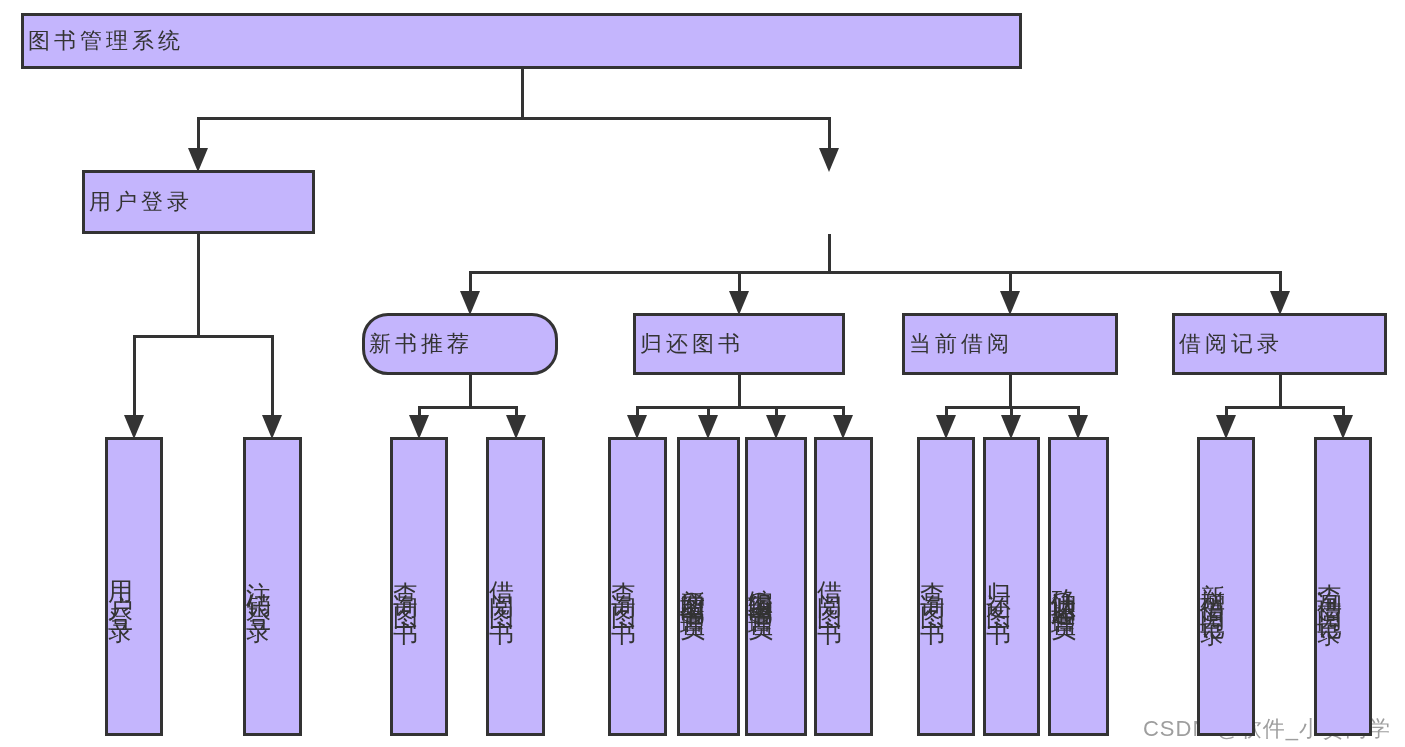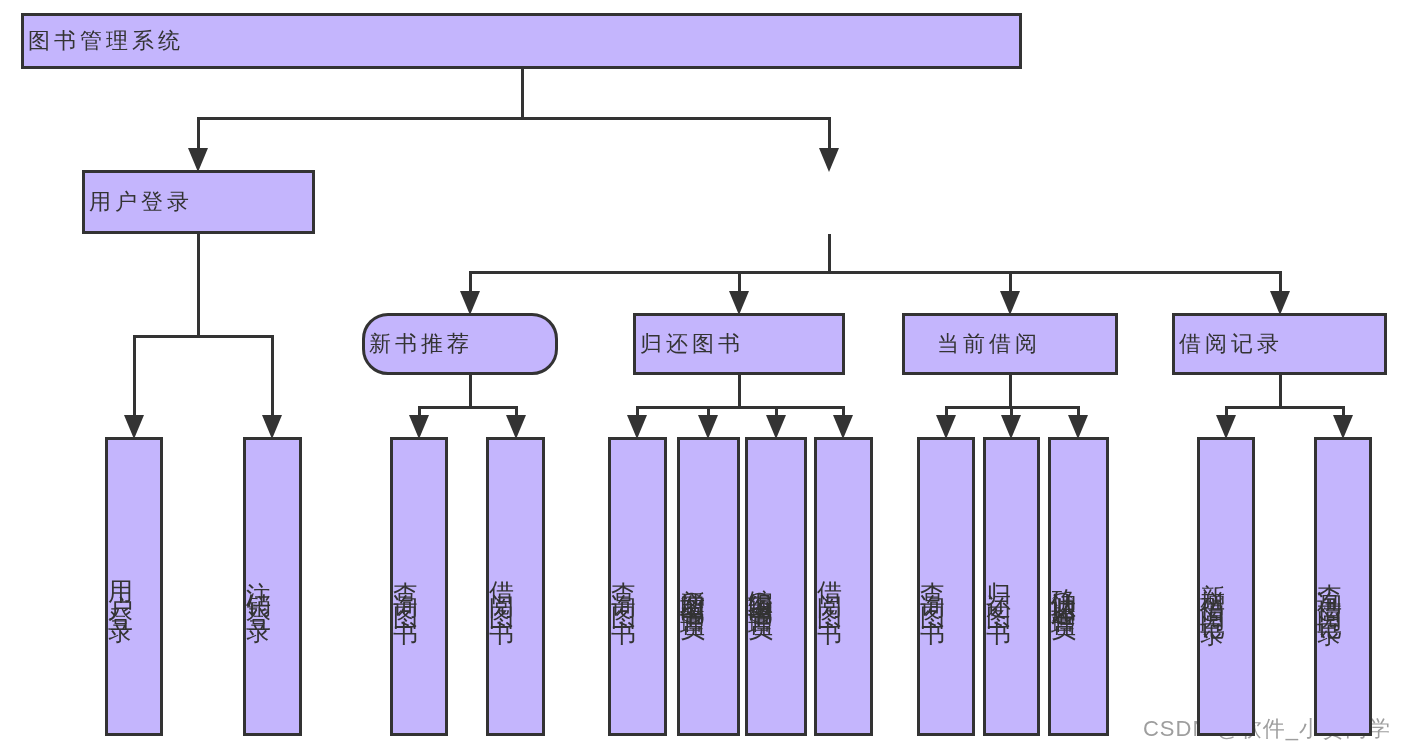--- a/index.html
+++ b/index.html
@@ -122,21 +122,21 @@
     </div>
     <div class="node h" style="left: 82px; top: 170px; width: 233px; height: 64px;">
       <span class="label">用户登录</span>
     </div>
     <div class="node h" style="left: 362px; top: 313px; width: 196px; height: 62px; border-radius: 26px;">
       <span class="label">新书推荐</span>
     </div>
     <div class="node h" style="left: 633px; top: 313px; width: 212px; height: 62px;">
       <span class="label">归还图书</span>
     </div>
-    <div class="node h" style="left: 902px; top: 313px; width: 216px; height: 62px; padding-left: 28px;">
+    <div class="node h" style="left: 902px; top: 313px; width: 216px; height: 62px;">
       <span class="label">当前借阅</span>
     </div>
     <div class="node h" style="left: 1172px; top: 313px; width: 215px; height: 62px;">
       <span class="label">借阅记录</span>
     </div>
     <div class="node v" style="left: 105px; top: 437px; width: 58px; height: 299px;">
       <span class="label" style="letter-spacing: 13px;">用户登录</span>
     </div>
     <div class="node v" style="left: 243px; top: 437px; width: 59px; height: 299px;">
       <span class="label" style="letter-spacing: 13px;">注销登录</span>

